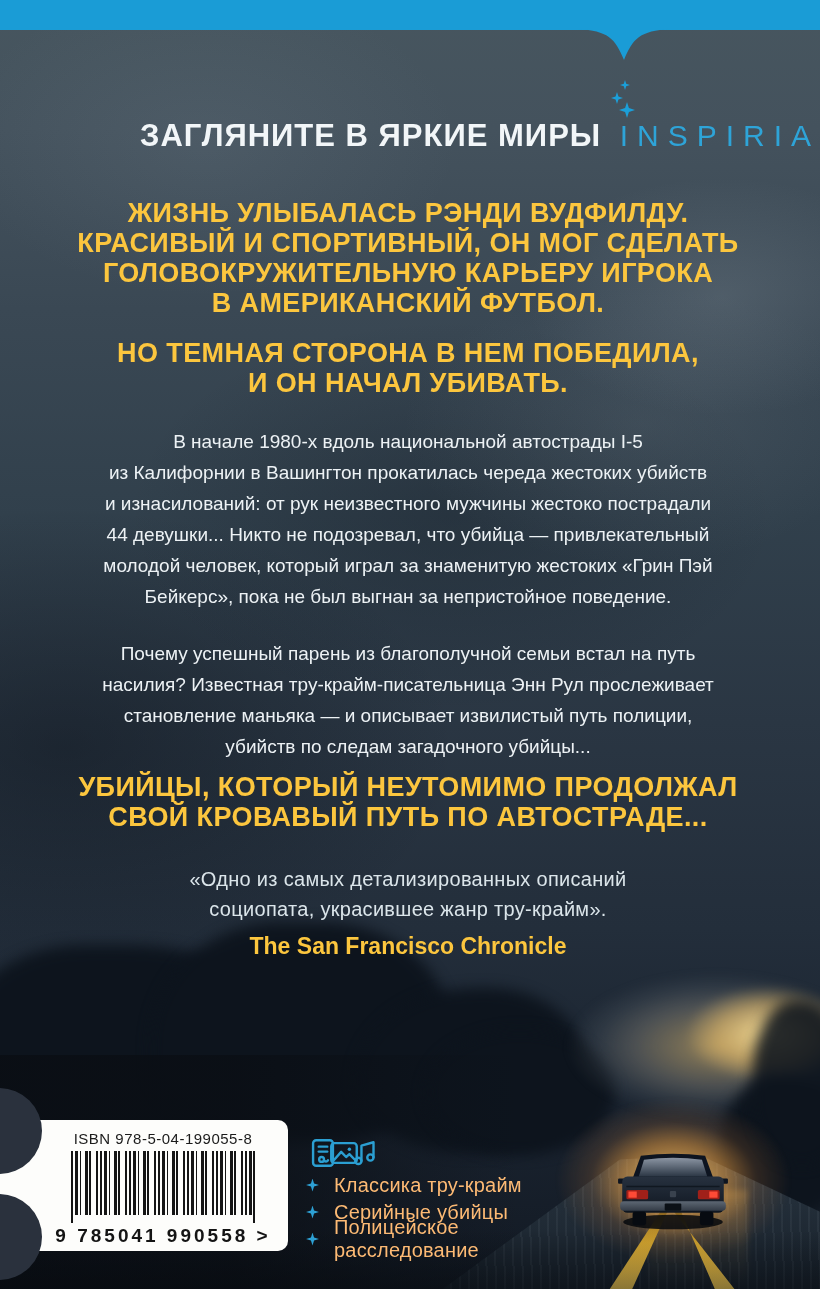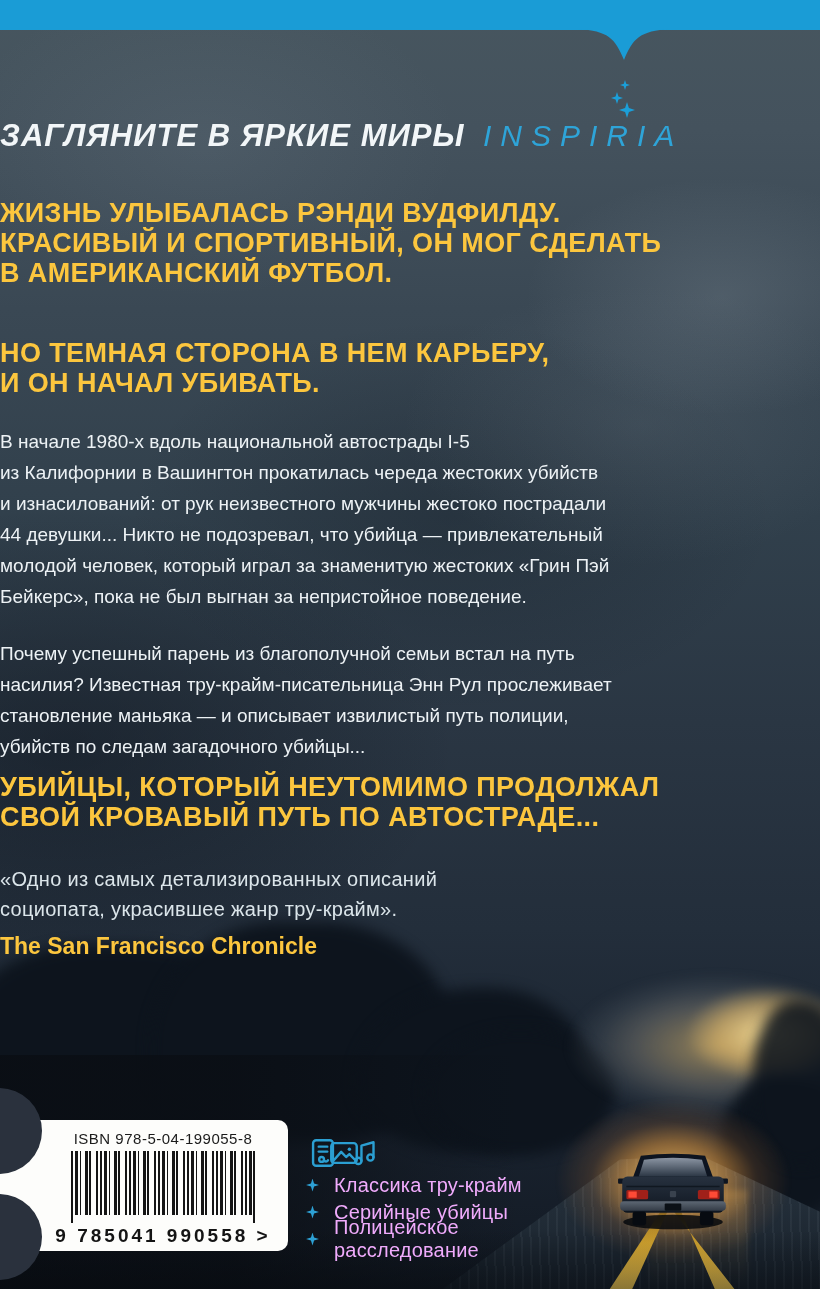--- a/index.html
+++ b/index.html
@@ -63,26 +63,26 @@
   }
   .bottom-vignette{left:0;top:1230px;width:820px;height:59px;
     background:linear-gradient(180deg,transparent, rgba(5,8,12,.45));}
 
   
   .topbar-svg{left:0;top:0;width:820px;height:64px;}
   .sparkle{background:#1b9fd9;clip-path:polygon(50% 0%,62% 38%,100% 50%,62% 62%,50% 100%,38% 62%,0% 50%,38% 38%);}
   .sp1{left:620px;top:80px;width:10px;height:10px;}
   .sp2{left:611px;top:92px;width:12px;height:12px;}
   .sp3{left:619px;top:102px;width:16px;height:16px;}
-  .header-row{left:0;top:118px;width:820px;text-align:left;white-space:nowrap;font-style:italic;}
+  .header-row{left:0;top:118px;width:820px;text-align:right;white-space:nowrap;}
   .tagline{position:static;display:inline;font-size:31px;font-weight:700;color:#f2f6f8;letter-spacing:1px;}
   .brandname{position:static;display:inline;font-size:30px;font-weight:400;color:#2ea4d8;letter-spacing:.30em;margin-left:14px;}
 
   
-  .block{left:0;width:816px;}
+  .block{left:0;width:816px;text-align:center;}
   .yellow .line{position:static;display:block;font-size:27px;font-weight:700;color:#fcc63e;line-height:30px;letter-spacing:.4px;}
   .body .line{position:static;display:block;font-size:19px;font-weight:400;color:#edf2f5;line-height:31px;}
   .hook-intro{top:198px;}
   .hook-twist{top:338px;}
   .synopsis{top:426px;}
   .author-note{top:638px;}
   .hook-closing{top:772px;}
   .review{top:864px;}
   .review .line{position:static;display:block;font-size:20px;font-weight:400;color:#dbe5ea;line-height:30px;letter-spacing:.3px;}
   .review .source{position:static;display:block;margin-top:9px;font-size:23px;font-weight:700;color:#fcc63e;}
@@ -109,21 +109,21 @@
   .cut-bot{left:-44px;top:1194px;}
 
   .format-icons{left:306px;top:1116px;width:170px;height:40px;display:flex;gap:21px;align-items:center;}
   .format-icons span{position:static;display:inline-flex;color:#2b9fd2;}
   .format-icons svg{width:34px;height:34px;}
 
   .features{left:306px;top:1172px;width:300px;}
   .feature-row{position:static;display:flex;align-items:center;gap:15px;height:26px;margin-bottom:1px;}
   .feature-row .bullet{position:static;flex:0 0 13px;width:13px;height:13px;background:#2da0d4;
     clip-path:polygon(50% 0%,62% 38%,100% 50%,62% 62%,50% 100%,38% 62%,0% 50%,38% 38%);}
-  .feature-row .label{position:static;font-size:20px;color:#f0abfc;font-weight:400;letter-spacing:.2px;}
+  .feature-row .label{position:static;font-size:20px;color:#fdba74;font-weight:400;letter-spacing:.2px;}
 </style>
 </head>
 <body>
 
 <div class="cover">
 
   <div class="sky"></div>
   <div class="blob b1"></div>
   <div class="blob b2"></div>
   <div class="blob b3"></div>
@@ -184,25 +184,26 @@
   <div class="sparkle sp3"></div>
 
   <div class="header-row">
     <span class="tagline">ЗАГЛЯНИТЕ В ЯРКИЕ МИРЫ</span>
     <span class="brandname">INSPIRIA</span>
   </div>
 
   <div class="block yellow hook-intro">
     <span class="line">ЖИЗНЬ УЛЫБАЛАСЬ РЭНДИ ВУДФИЛДУ.</span>
     <span class="line">КРАСИВЫЙ И СПОРТИВНЫЙ, ОН МОГ СДЕЛАТЬ</span>
+    <span class="line">ГОЛОВОКРУЖИТЕЛЬНУЮ КАРЬЕРУ ИГРОКА</span>
     <span class="line">В АМЕРИКАНСКИЙ ФУТБОЛ.</span>
   </div>
 
   <div class="block yellow hook-twist">
-    <span class="line">НО ТЕМНАЯ СТОРОНА В НЕМ КАРЬЕРУ,</span>
+    <span class="line">НО ТЕМНАЯ СТОРОНА В НЕМ ПОБЕДИЛА,</span>
     <span class="line">И ОН НАЧАЛ УБИВАТЬ.</span>
   </div>
 
   <div class="block body synopsis">
     <span class="line">В начале 1980-х вдоль национальной автострады I-5</span>
     <span class="line">из Калифорнии в Вашингтон прокатилась череда жестоких убийств</span>
     <span class="line">и изнасилований: от рук неизвестного мужчины жестоко пострадали</span>
     <span class="line">44 девушки... Никто не подозревал, что убийца — привлекательный</span>
     <span class="line">молодой человек, который играл за знаменитую жестоких «Грин Пэй</span>
     <span class="line">Бейкерс», пока не был выгнан за непристойное поведение.</span>

